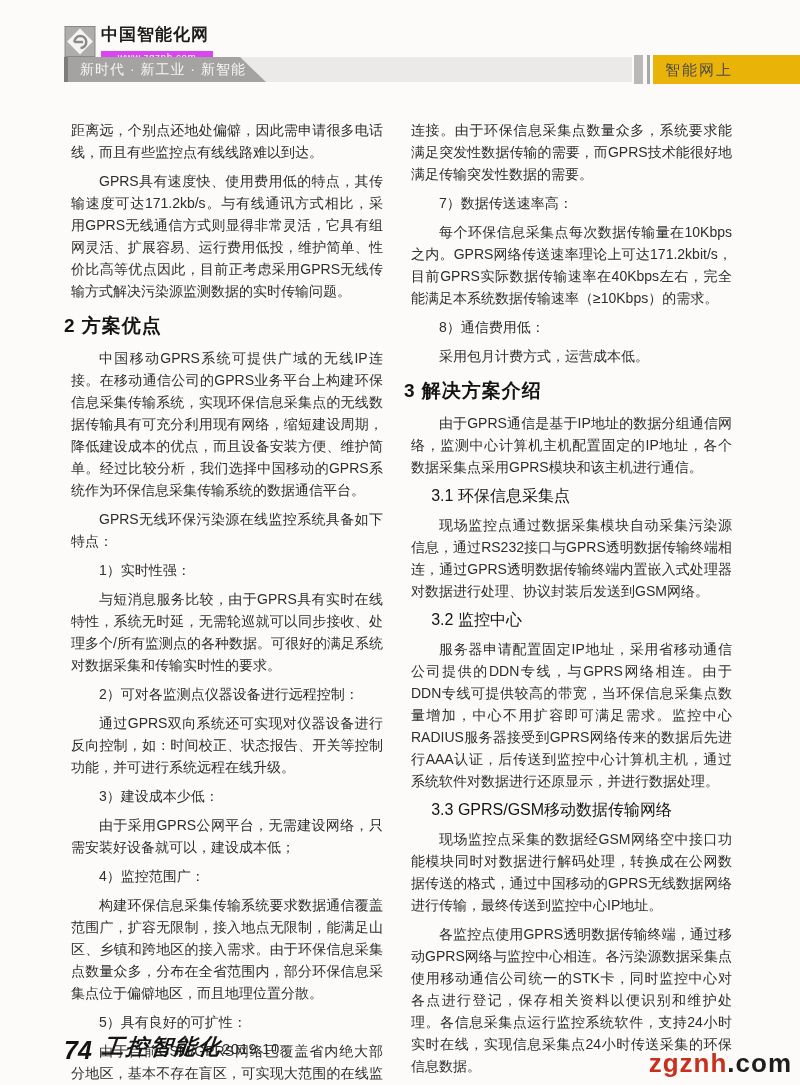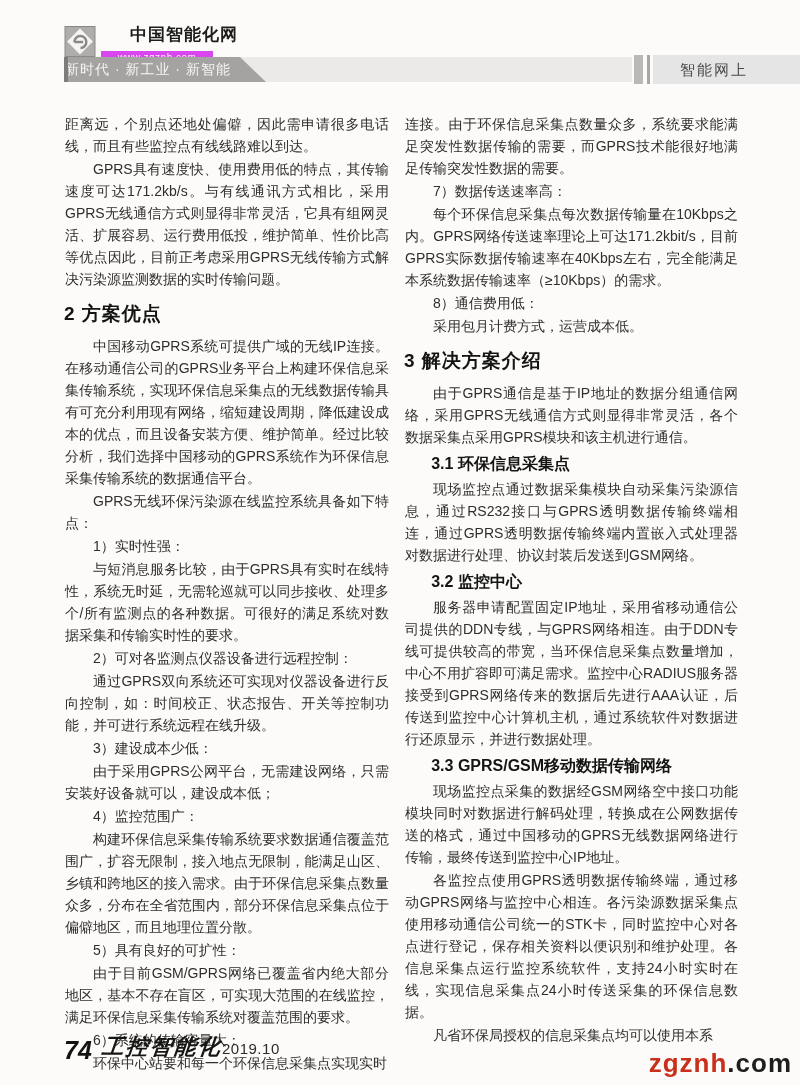--- a/index.html
+++ b/index.html
@@ -10,67 +10,67 @@
   }
   .page{
     position:relative;width:800px;height:1085px;
     background:#fcfbf9;overflow:hidden;color:#2e2e2e;
   }
 
   
   .logo-wrap{position:absolute;left:64px;top:26px;display:flex;align-items:flex-start;}
   .logo-icon{width:32px;height:31px;margin-right:5px;}
   .logo-txt .logo-title{
-    font-size:17px;font-weight:bold;color:#1c1c1a;letter-spacing:1px;line-height:18px;margin-left:29px;
+    font-size:17px;font-weight:bold;color:#1c1c1a;letter-spacing:1px;line-height:18px;
   }
   .logo-txt .logo-url{
     margin-top:7px;width:112px;height:13px;background:#d946ef;color:#f4f3f1;
     font-size:10px;line-height:13px;text-align:center;letter-spacing:0.5px;
   }
 
   .band-light{
     position:absolute;left:64px;top:57px;width:568px;height:25px;
     background:#eceae8;
   }
   .band-left{
     position:absolute;left:64px;top:57px;width:202px;height:25px;
     background:#a4a3a1;
     clip-path:polygon(0 0,calc(100% - 26px) 0,100% 100%,0 100%);
     color:#f5f4f2;font-size:14px;line-height:25px;
-    padding-left:1px;box-sizing:border-box;letter-spacing:1px;
+    padding-left:16px;box-sizing:border-box;letter-spacing:1px;
   }
   .band-left-edge{
     position:absolute;left:64px;top:57px;width:4px;height:25px;background:#7e7d7b;
   }
   .band-bar1{position:absolute;left:634px;top:55px;width:9px;height:29px;background:#bab9b7;}
   .band-bar2{position:absolute;left:647px;top:55px;width:3px;height:29px;background:#a8a7a5;}
   .band-right{
-    position:absolute;left:653px;top:55px;width:147px;height:29px;background:#e5e5e5;
-    color:#4c4b49;font-size:15px;line-height:29px;padding-left:27px;box-sizing:border-box;
+    position:absolute;left:653px;top:55px;width:147px;height:29px;background:#eab308;
+    color:#4c4b49;font-size:15px;line-height:29px;padding-left:12px;box-sizing:border-box;
     letter-spacing:2px;
   }
 
   
   .col{
     position:absolute;top:112px;
     font-size:14px;line-height:22px;
     text-align:justify;text-justify:inter-ideograph;
     color:#2e2e2e;
   }
   .col-left{left:64px;width:326px;}
   .col-right{left:404px;width:335px;}
-  .blk{margin:1px;}
+  .blk{margin:7px;}
   .blk.p{text-indent:2em;}
   .blk.p0{text-indent:0;}
   .blk.h2{
     font-size:19px;font-weight:bold;color:#141412;
     margin:12px 0 9px 0;text-indent:0;line-height:24px;letter-spacing:1px;
   }
   .blk.h3{
-    font-size:16px;font-weight:bold;color:#141412;
+    font-size:16px;font-weight:normal;color:#141412;
     margin:5px 0 3px 0;text-indent:1.7em;line-height:22px;
   }
 
   
   .footer-pageno{
     position:absolute;left:64px;top:1036px;
     font-size:25px;font-weight:bold;color:#131311;font-style:italic;
   }
   .footer-logo{
     position:absolute;left:102px;top:1032px;
@@ -134,21 +134,21 @@
       <div class="blk p">6）系统的传输容量大：</div>
       <div class="blk p">环保中心站要和每一个环保信息采集点实现实时</div>
     </div>
   <div class="col col-right" id="col-right">
       <div class="blk p0">连接。由于环保信息采集点数量众多，系统要求能满足突发性数据传输的需要，而GPRS技术能很好地满足传输突发性数据的需要。</div>
       <div class="blk p">7）数据传送速率高：</div>
       <div class="blk p">每个环保信息采集点每次数据传输量在10Kbps之内。GPRS网络传送速率理论上可达171.2kbit/s，目前GPRS实际数据传输速率在40Kbps左右，完全能满足本系统数据传输速率（≥10Kbps）的需求。</div>
       <div class="blk p">8）通信费用低：</div>
       <div class="blk p">采用包月计费方式，运营成本低。</div>
       <div class="blk h2">3 解决方案介绍</div>
-      <div class="blk p">由于GPRS通信是基于IP地址的数据分组通信网络，采用GPRS无线通信方式则显得非常灵活，各个数据采集点采用GPRS模块和该主机进行通信。</div>
+      <div class="blk p">由于GPRS通信是基于IP地址的数据分组通信网络，监测中心计算机主机配置固定的IP地址，各个数据采集点采用GPRS模块和该主机进行通信。</div>
       <div class="blk h3">3.1 环保信息采集点</div>
       <div class="blk p">现场监控点通过数据采集模块自动采集污染源信息，通过RS232接口与GPRS透明数据传输终端相连，通过GPRS透明数据传输终端内置嵌入式处理器对数据进行处理、协议封装后发送到GSM网络。</div>
       <div class="blk h3">3.2 监控中心</div>
       <div class="blk p">服务器申请配置固定IP地址，采用省移动通信公司提供的DDN专线，与GPRS网络相连。由于DDN专线可提供较高的带宽，当环保信息采集点数量增加，中心不用扩容即可满足需求。监控中心RADIUS服务器接受到GPRS网络传来的数据后先进行AAA认证，后传送到监控中心计算机主机，通过系统软件对数据进行还原显示，并进行数据处理。</div>
       <div class="blk h3">3.3 GPRS/GSM移动数据传输网络</div>
       <div class="blk p">现场监控点采集的数据经GSM网络空中接口功能模块同时对数据进行解码处理，转换成在公网数据传送的格式，通过中国移动的GPRS无线数据网络进行传输，最终传送到监控中心IP地址。</div>
       <div class="blk p">各监控点使用GPRS透明数据传输终端，通过移动GPRS网络与监控中心相连。各污染源数据采集点使用移动通信公司统一的STK卡，同时监控中心对各点进行登记，保存相关资料以便识别和维护处理。各信息采集点运行监控系统软件，支持24小时实时在线，实现信息采集点24小时传送采集的环保信息数据。</div>
       <div class="blk p">凡省环保局授权的信息采集点均可以使用本系</div>
     </div>
 

